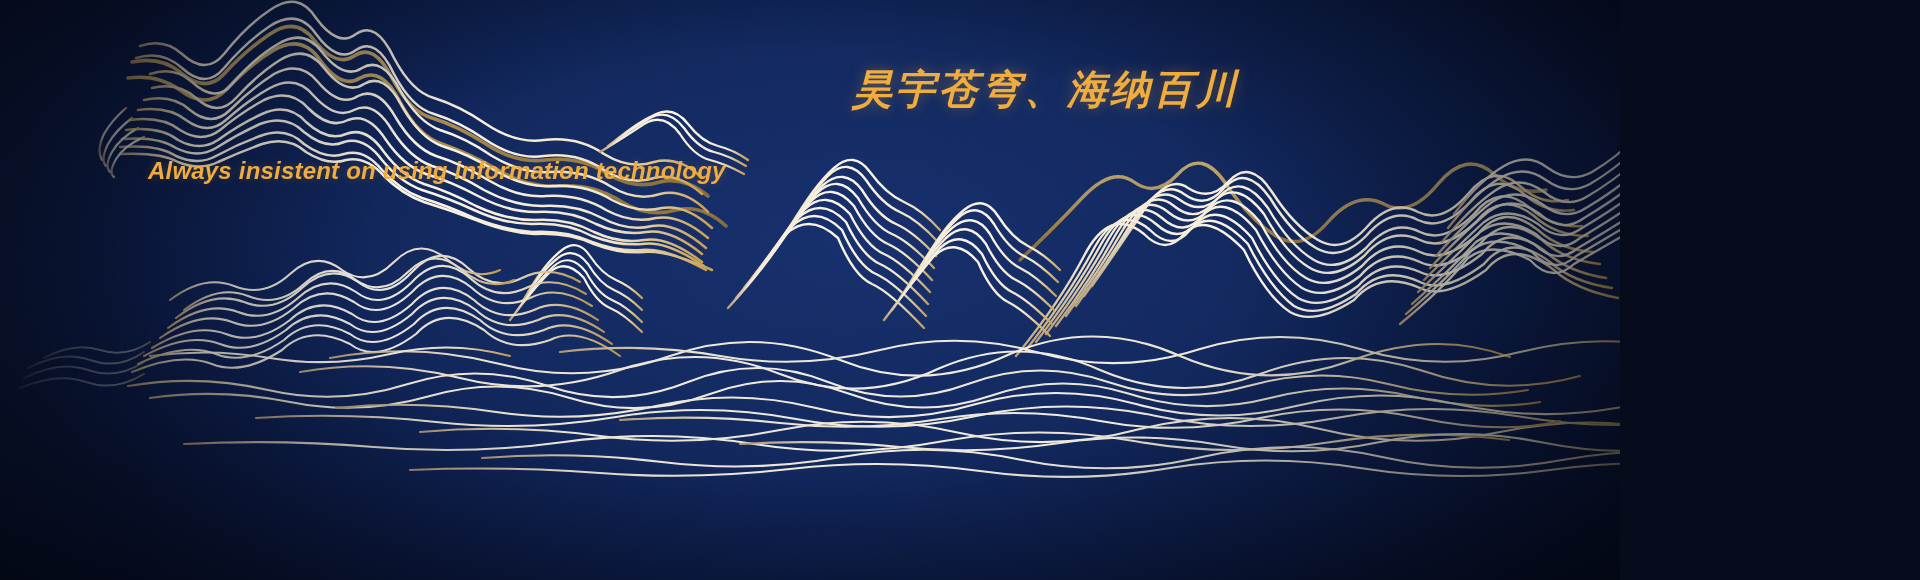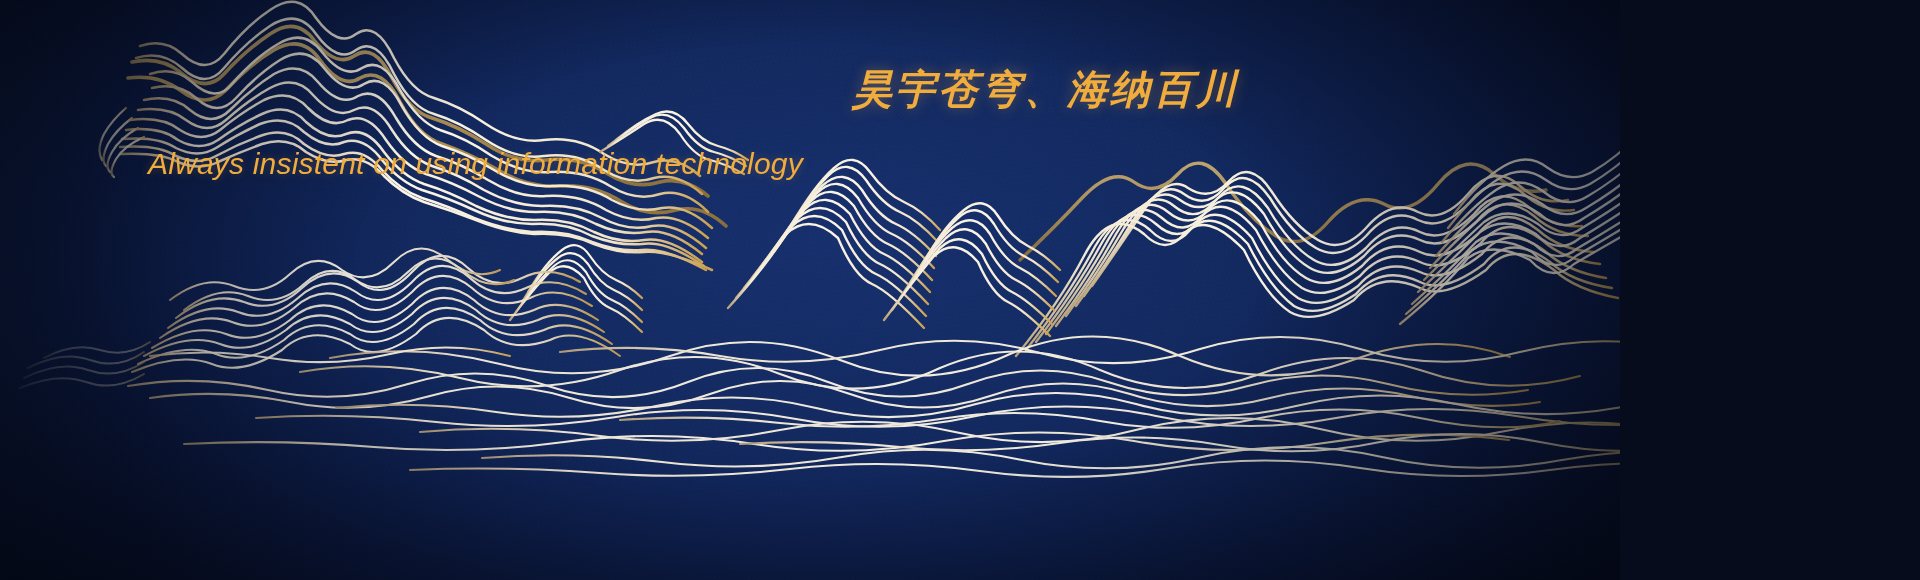--- a/index.html
+++ b/index.html
@@ -42,24 +42,24 @@
     font-size:40px;
     font-weight:700;
     font-style:italic;
     letter-spacing:3px;
     color:#f0ac3c;
     white-space:nowrap;
     text-shadow:0 0 14px rgba(240,172,60,.35);
   }
 
   .tagline {
-    left:148px; top:147px;
-    font-size:30px;
+    left:148px; top:154px;
+    font-size:24px;
     font-style:italic;
-    font-weight:400;
+    font-weight:700;
     line-height:34px;
     color:#f0ac3c;
     white-space:nowrap;
     letter-spacing:.2px;
     text-shadow:0 0 10px rgba(240,172,60,.25);
   }
   .tagline span { display:block; }
 </style>
 </head>
 <body>

